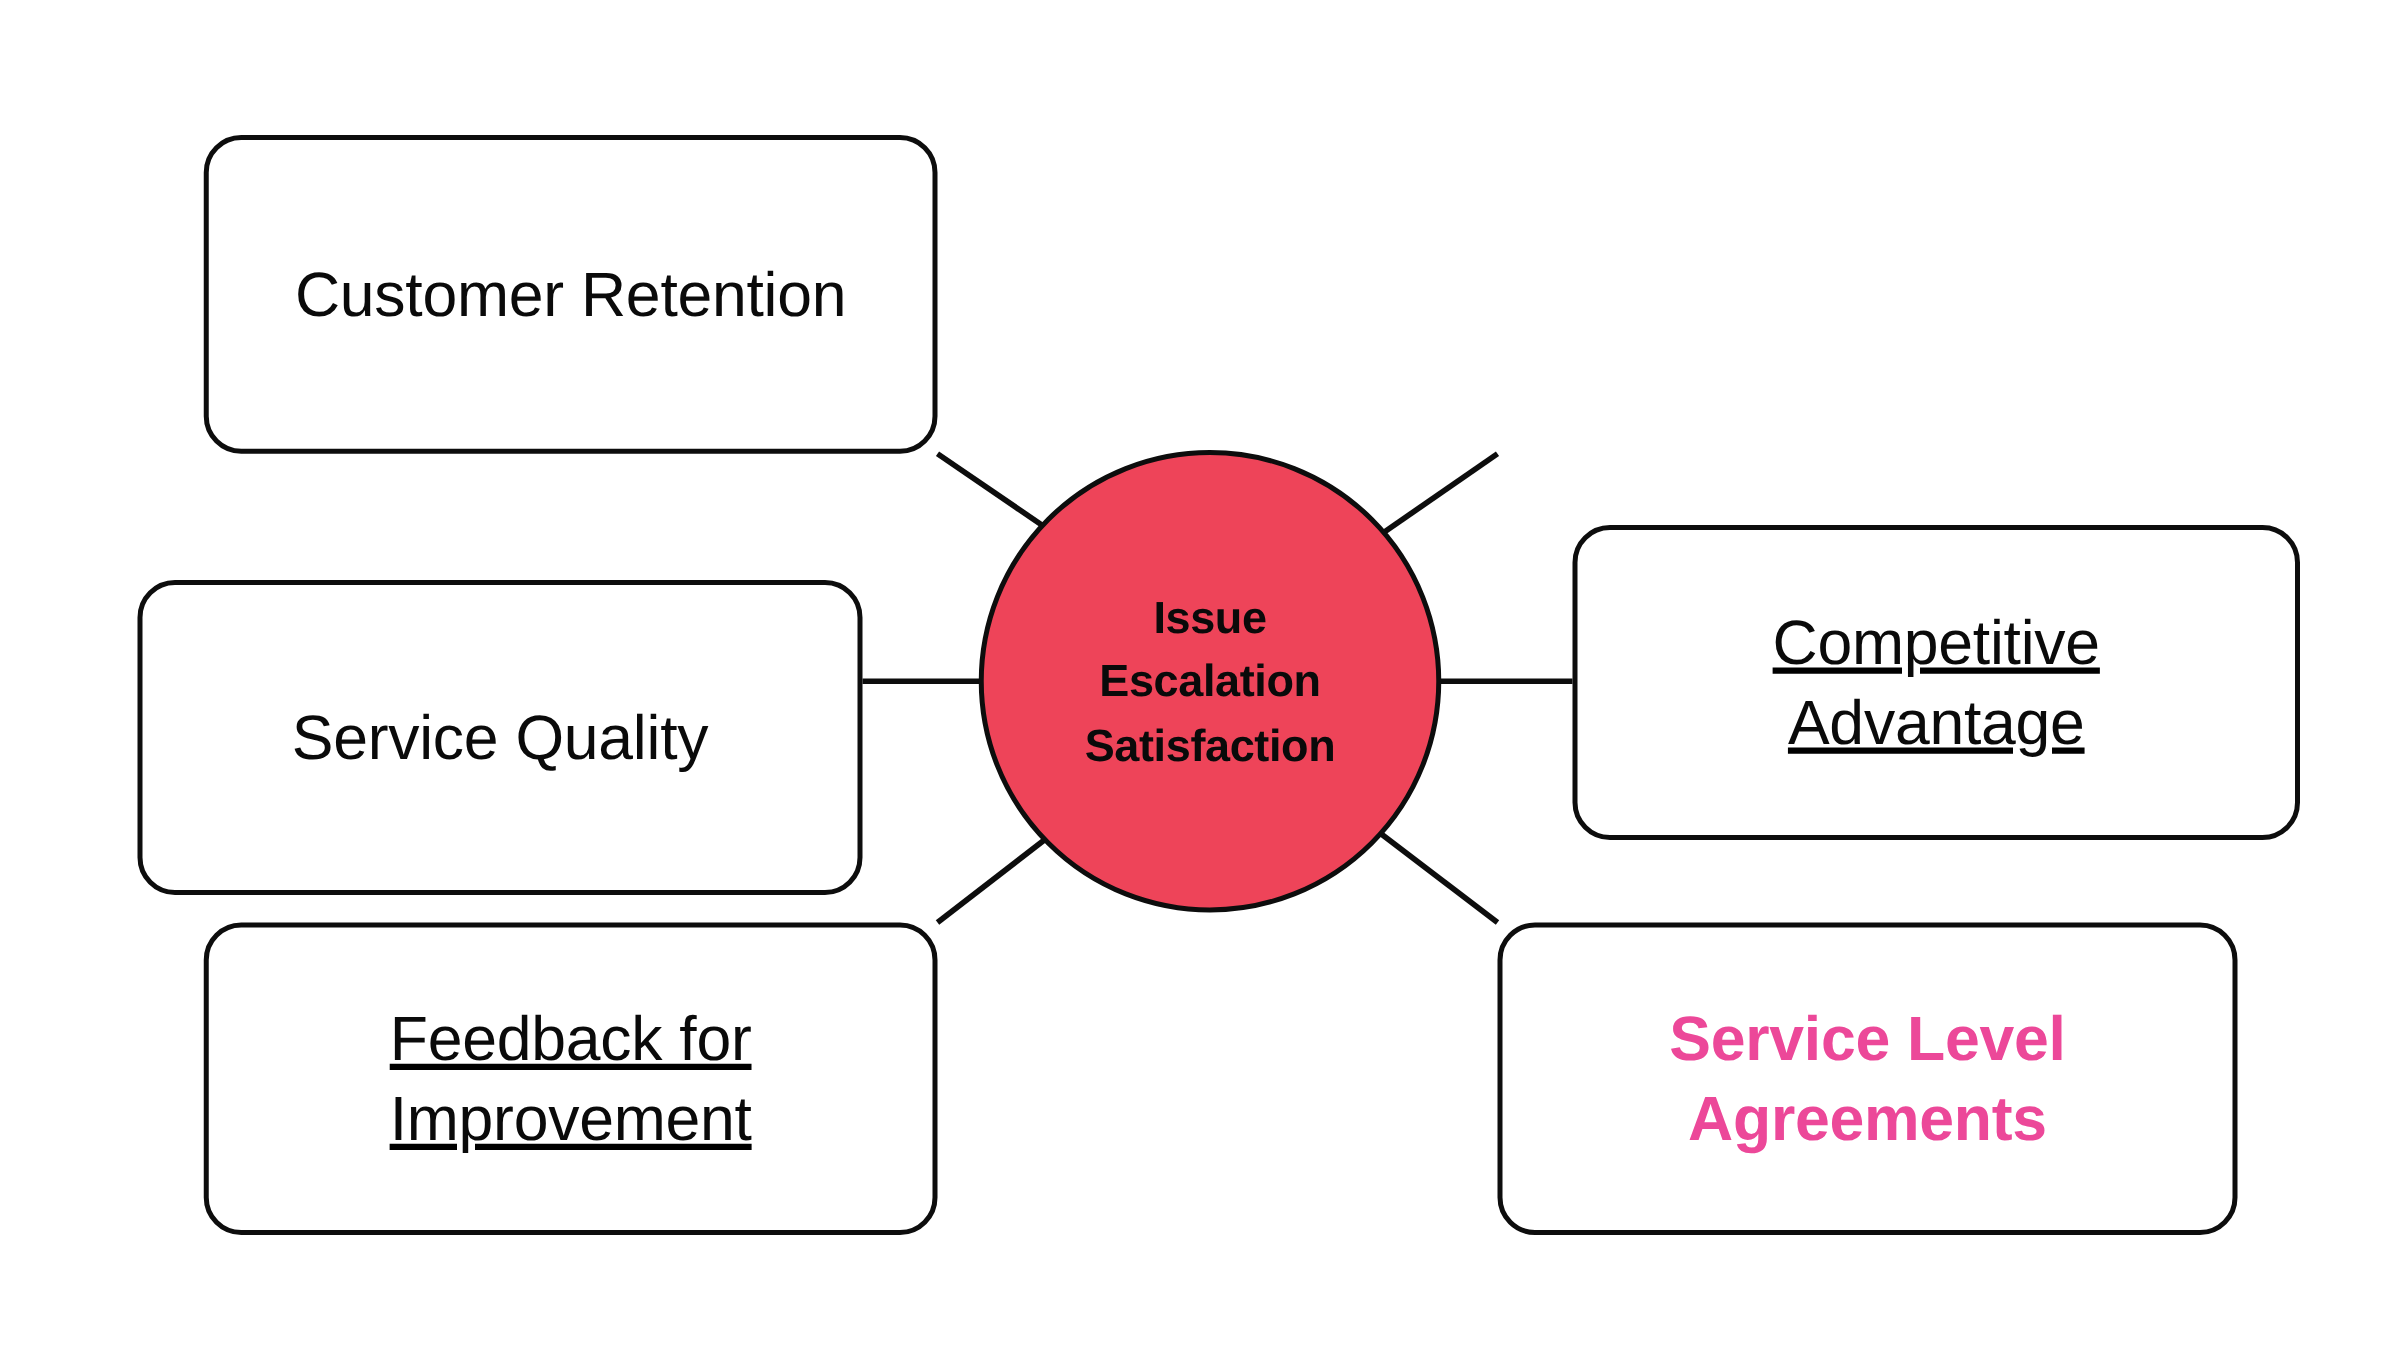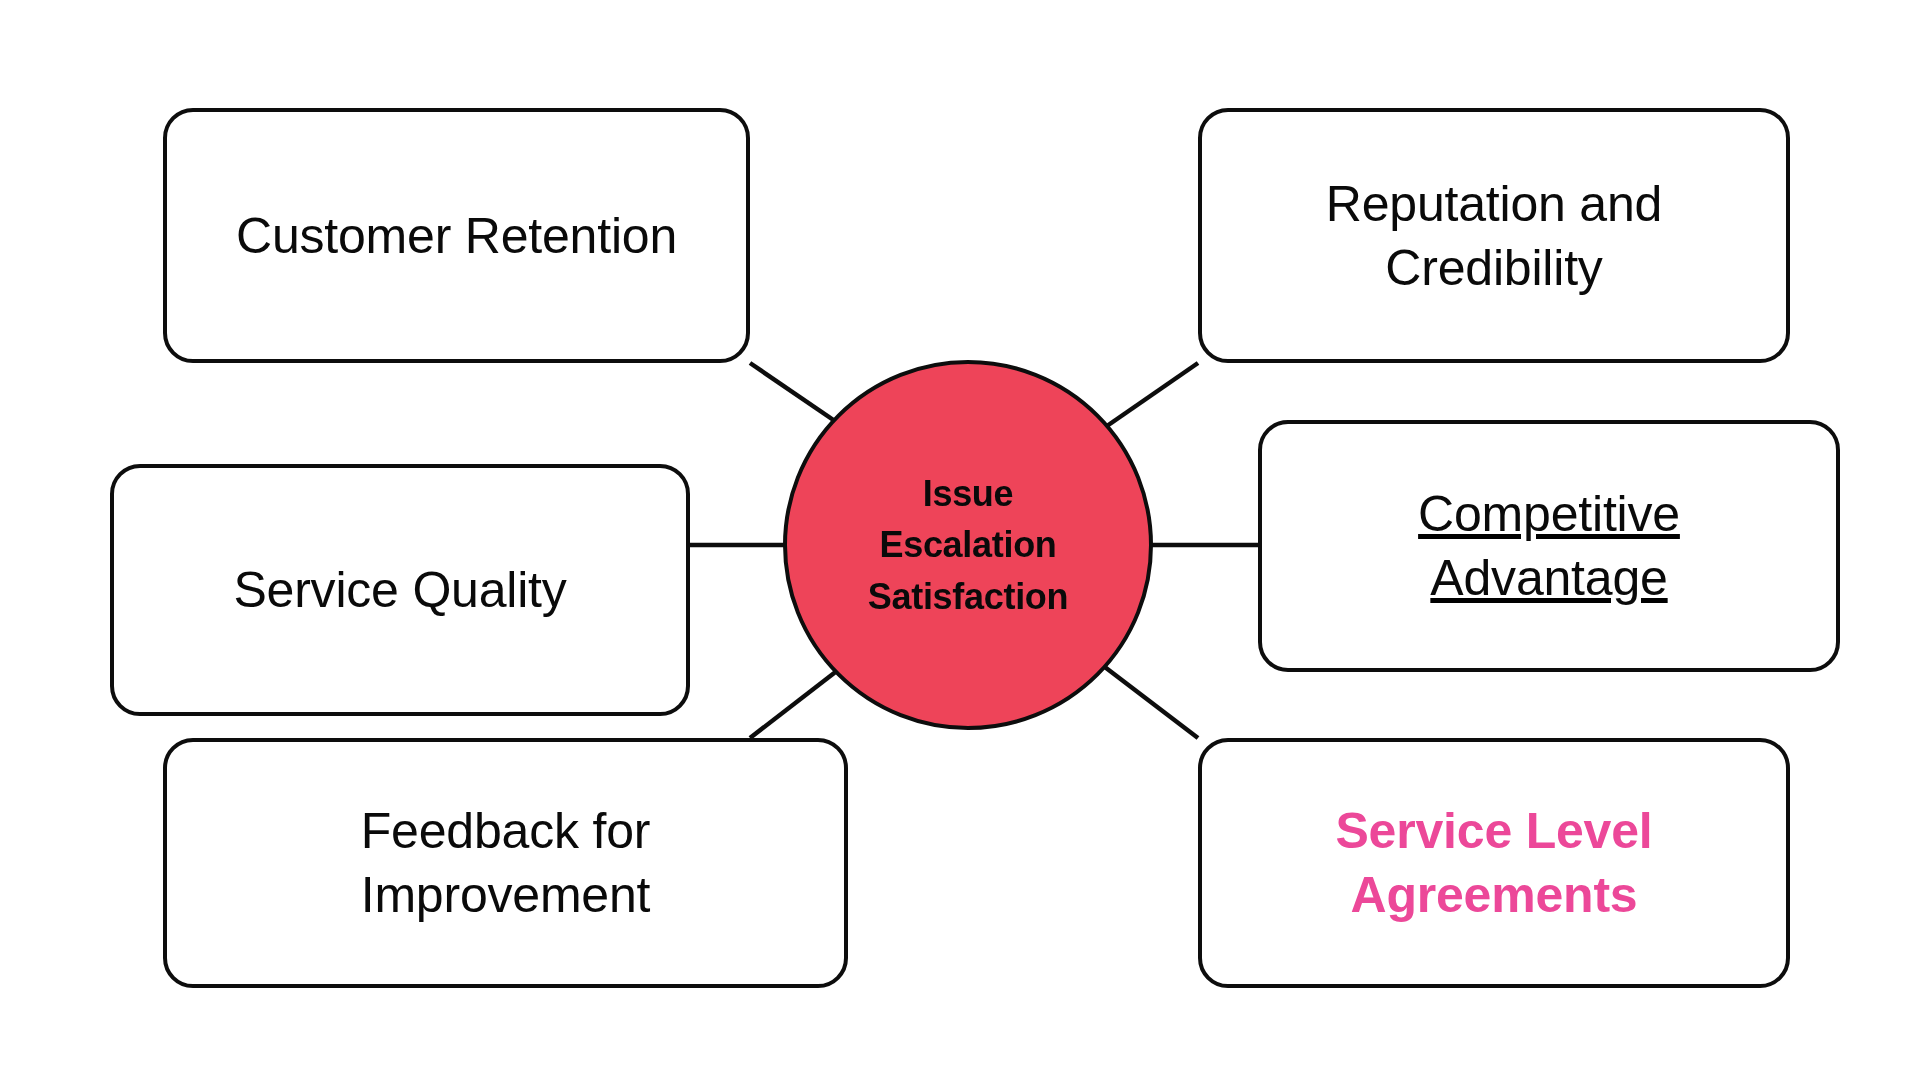--- a/index.html
+++ b/index.html
@@ -51,21 +51,21 @@
     line-height: 1.28;
     font-weight: 400;
     color: #0a0a0a;
     letter-spacing: -0.2px;
     white-space: pre-line;
   }
 
   
   #node-customer-retention   { left: 163px;  top: 108px; width: 587px; height: 255px; }
   #node-service-quality      { left: 110px;  top: 420px; width: 580px; height: 252px; margin-top: 44px; }
-  #node-feedback-improvement { left: 163px;  top: 738px; width: 685px; height: 250px; }
+  #node-feedback-improvement { left: 163px;  top: 738px; width: 587px; height: 250px; text-decoration: underline; }
   #node-reputation-credibility { left: 1198px; top: 108px; width: 592px; height: 255px; }
   #node-competitive-advantage  { left: 1258px; top: 420px; width: 582px; height: 252px; }
   #node-service-level-agreements { left: 1198px; top: 738px; width: 592px; height: 250px; }
 
   
   #center-node {
     position: absolute;
     z-index: 3;
     box-sizing: border-box;
     left: 783px;
@@ -117,24 +117,20 @@
 
   <div class="branch-node" id="node-service-quality" style="background: rgb(255, 255, 255); border-color: rgb(13, 13, 13);">
     <span class="branch-label" style="color: rgb(10, 10, 10);">Service Quality</span>
   </div>
 
   <div class="branch-node" id="node-feedback-improvement" style="background: rgb(255, 255, 255); border-color: rgb(13, 13, 13);">
     <span class="branch-label" style="color: rgb(10, 10, 10);">Feedback for
 Improvement</span>
   </div>
 
-  <div class="branch-node" id="node-reputation-credibility" style="background: rgb(255, 255, 255); border-color: rgb(13, 13, 13);">
-    <span class="branch-label" style="color: rgb(10, 10, 10);">Reputation and
-Credibility</span>
-  </div>
 
   <div class="branch-node" id="node-competitive-advantage" style="background: rgb(255, 255, 255); border-color: rgb(13, 13, 13); text-decoration: underline;">
     <span class="branch-label" style="color: rgb(10, 10, 10);">Competitive
 Advantage</span>
   </div>
 
   <div class="branch-node" id="node-service-level-agreements" style="background: rgb(255, 255, 255); border-color: rgb(13, 13, 13);">
     <span class="branch-label" style="color: #ec4899; font-weight: bold;">Service Level
 Agreements</span>
   </div>

